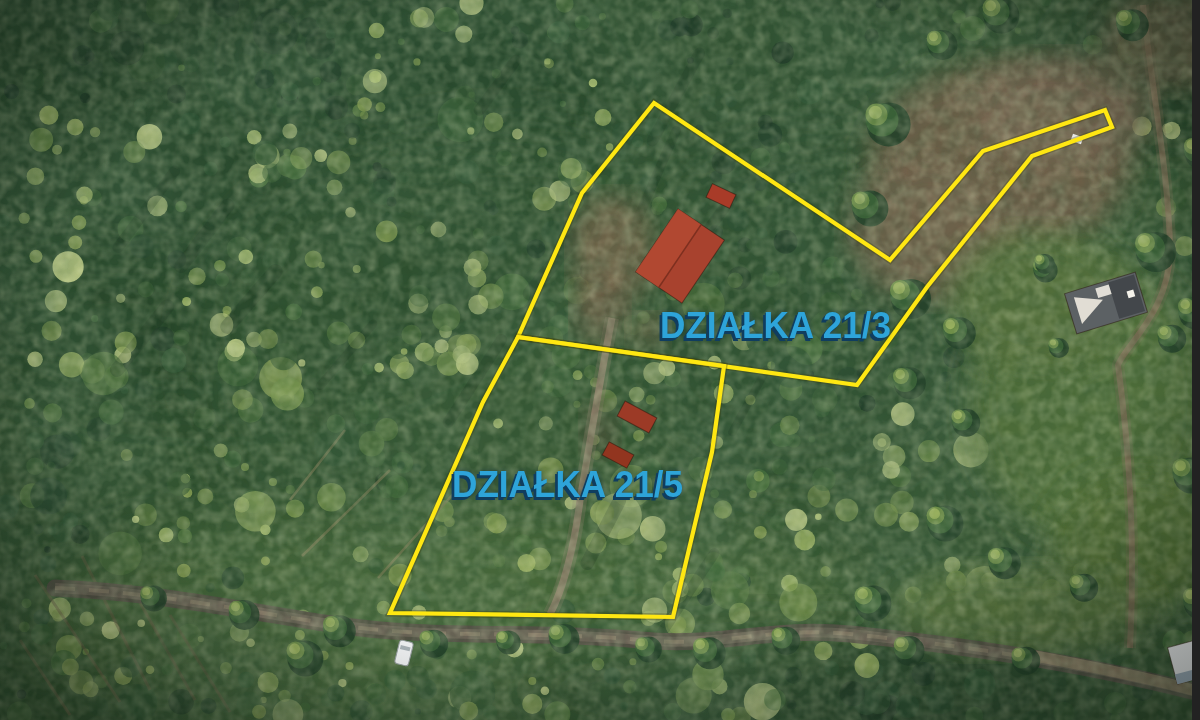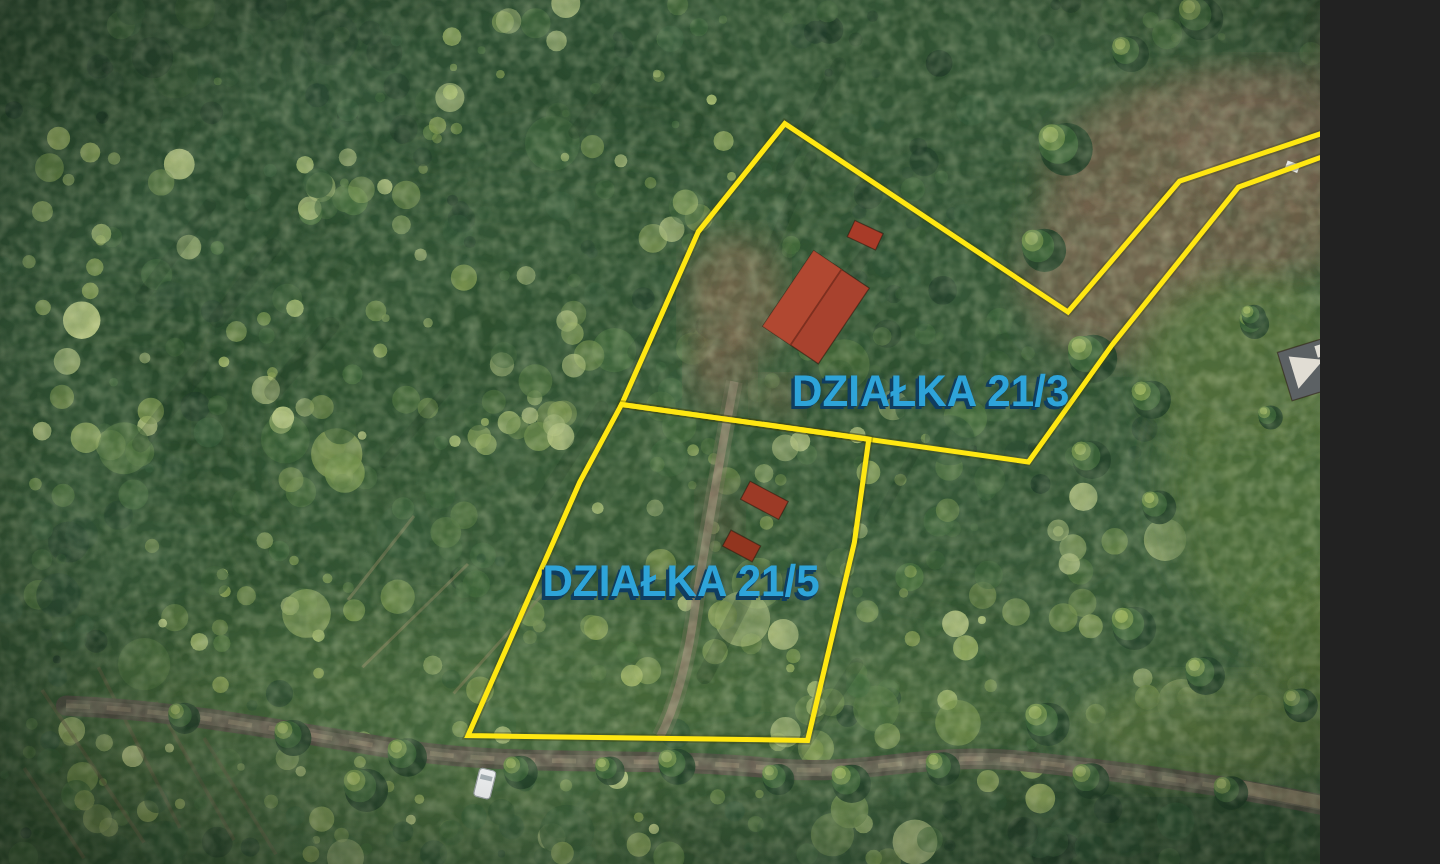--- a/index.html
+++ b/index.html
@@ -1,17 +1,17 @@
 <!DOCTYPE html>
 <html><head>
 <meta charset="utf-8">
 <style>
   html,body{margin:0;padding:0;background:#222;}
   .stage{
-    position:relative;width:1100px;height:720px;overflow:hidden;
+    position:relative;width:1192px;height:720px;overflow:hidden;
     font-family:"Liberation Sans", sans-serif;
   }
   .stage svg{position:absolute;left:0;top:0;}
   .parcel-label{
     position:absolute;
     font-weight:bold;
     line-height:1;
     white-space:nowrap;
     transform:scaleX(0.95);
     transform-origin:left top;

